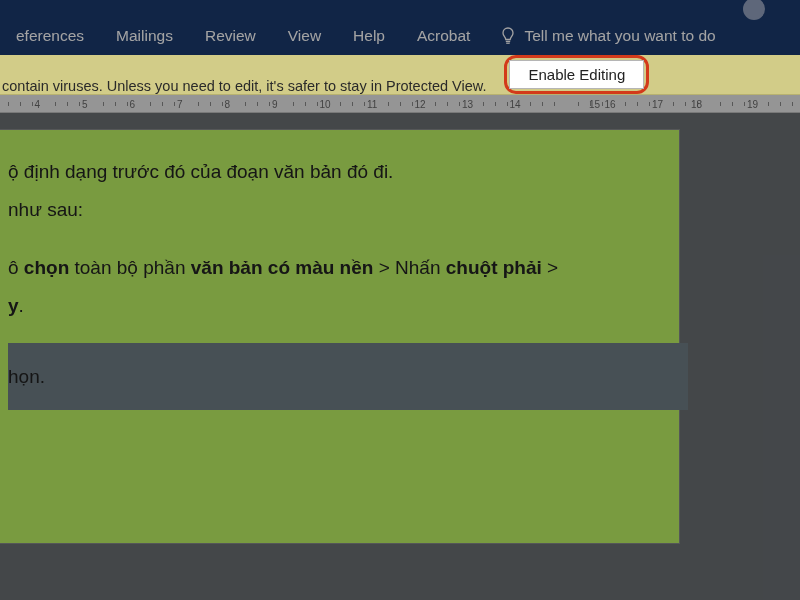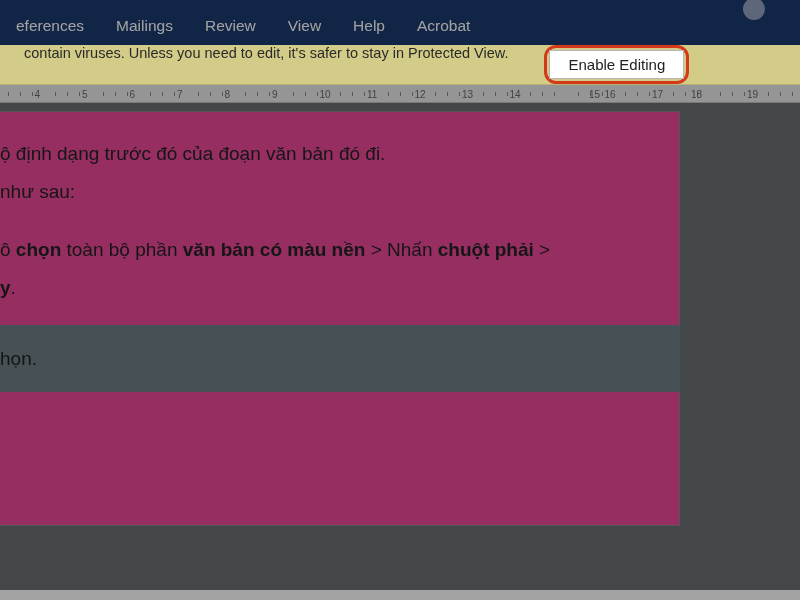--- a/index.html
+++ b/index.html
@@ -2,21 +2,21 @@
 <html><head>
 <meta charset="utf-8">
 <style>
   * { margin: 0; padding: 0; box-sizing: border-box; }
   html, body { width: 800px; height: 600px; overflow: hidden; font-family: "Segoe UI", Arial, sans-serif; }
   body { background: #fff; position: relative; }
 
   .ribbon-tabs {
     background: #1c3a6e;
     color: #fff;
-    height: 45px;
+    height: 55px;
     display: flex;
     align-items: flex-end;
     padding: 0 0 4px 0;
     font-size: 15.5px;
   }
   .ribbon-tabs .tab {
     padding: 6px 16px;
     cursor: pointer;
     white-space: nowrap;
   }
@@ -41,25 +41,25 @@
     border-radius: 50%;
     background: #93a2bf;
   }
 
   .protected-bar {
     background: #d6cf86;
     background: #d2cc88;
     border-bottom: 1px solid #b8b270;
     height: 40px;
     display: flex;
-    align-items: flex-start;
-    padding: 0 24px;
+    align-items: flex-end;
+    padding: 0 2px;
     font-size: 14.5px;
     color: #2a2a2a;
-    gap: 36px;
+    gap: 18px;
   }
   .protected-text { white-space: nowrap; overflow: hidden; }
   .enable-btn {
     background: #fff;
     border: 1px solid #b5b5b5;
     padding: 5px 18px;
     font-size: 15px;
     color: #222;
     cursor: pointer;
     white-space: nowrap;
@@ -96,28 +96,28 @@
 
   .doc-area {
     background: #6b6f73;
     height: 487px;
     position: relative;
     overflow: hidden;
   }
   .page {
     position: absolute;
     left: 0;
-    top: 8px;
+    top: 16px;
     width: 680px;
     height: 415px;
-    background: #ec4899;
+    background: #bef264;
     color: #232323;
     font-size: 19px;
     line-height: 1.55;
-    padding: 18px 10px 10px 0;
+    padding: 18px 10px 10px 8px;
     border: 1px solid #86888a;
     border-left: none;
   }
   .page p { margin: 9px 0; }
   .sel-block {
     background: #6f7d85;
     color: #222;
     padding: 10px 10px 10px 0;
     margin-top: 22px;
     width: 680px;
@@ -143,20 +143,30 @@
   <div class="avatar"></div>
 </div>
 
 <div class="ribbon-tabs">
   <div class="tab">eferences</div>
   <div class="tab">Mailings</div>
   <div class="tab">Review</div>
   <div class="tab">View</div>
   <div class="tab">Help</div>
   <div class="tab">Acrobat</div>
+  <div class="tell-me">
+    <span class="bulb-icon">
+      <svg width="16" height="18" viewBox="0 0 16 18">
+        <path d="M8 1c-3 0-5 2.2-5 5 0 2 1.2 3.1 2 4.3.5.8.7 1.4.8 2.2h4.4c.1-.8.3-1.4.8-2.2.8-1.2 2-2.3 2-4.3 0-2.8-2-5-5-5z" fill="none" stroke="#fff" stroke-width="1.3"></path>
+        <line x1="5.8" y1="14.4" x2="10.2" y2="14.4" stroke="#fff" stroke-width="1.3"></line>
+        <line x1="6.2" y1="16.2" x2="9.8" y2="16.2" stroke="#fff" stroke-width="1.3"></line>
+      </svg>
+    </span>
+    <span>Tell me what you want to do</span>
+  </div>
 </div>
 
 <div class="protected-bar">
   <span class="protected-text"> contain viruses. Unless you need to edit, it's safer to stay in Protected View.</span>
   <span class="enable-wrap">
     <button class="enable-btn">Enable Editing</button>
   </span>
 </div>
 
 <div class="ruler" id="ruler">

